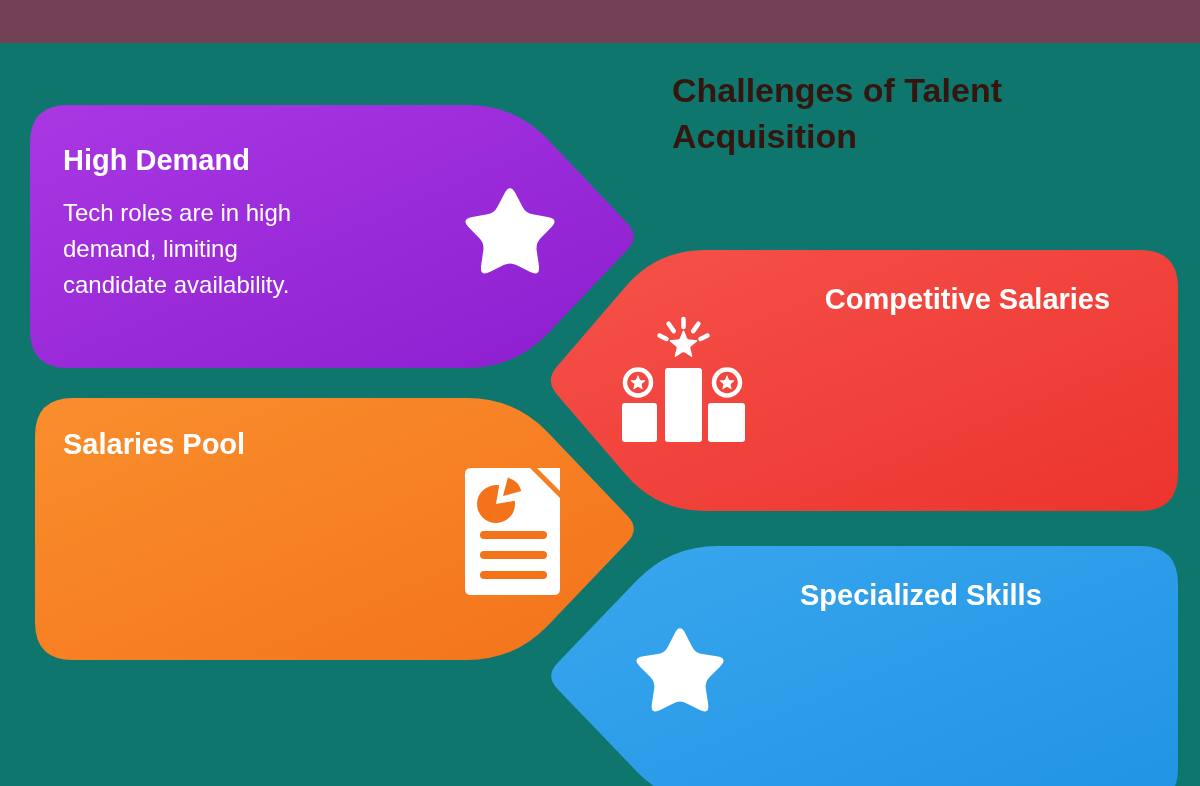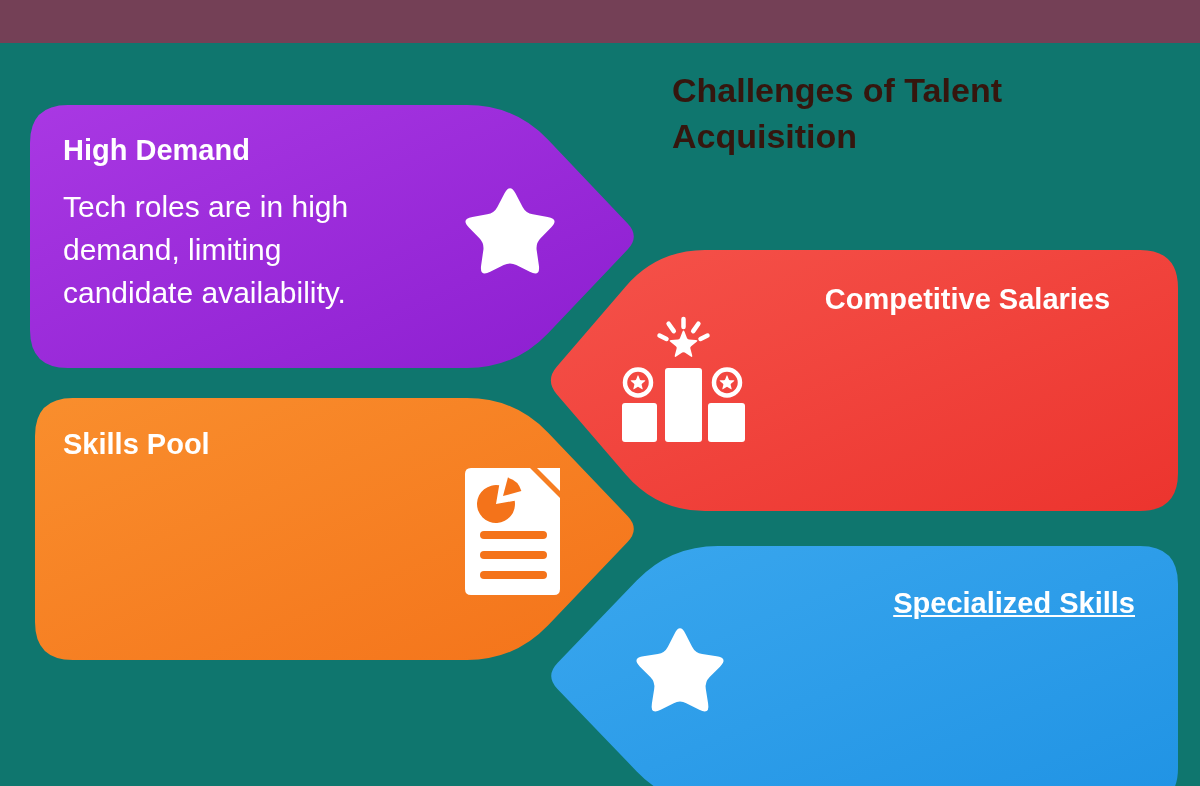--- a/index.html
+++ b/index.html
@@ -23,38 +23,38 @@
   .banner{position:absolute;}
   .banner svg.shape{position:absolute;left:0;top:0;display:block;}
   .banner .icon{position:absolute;display:block;}
   .banner .text{position:absolute;color:#ffffff;}
   .banner .text h3{
     margin:0 0 17px 0;
     font-size:29px;line-height:36px;font-weight:700;
   }
   .banner .text p{
     margin:0;
-    font-size:30px;line-height:43px;font-weight:400;
+    font-size:24px;line-height:36px;font-weight:400;
   }
   
   .b0{left:30px;top:62px;width:610px;height:263px;}
   .b0 .icon{left:420px;top:70px;}
-  .b0 .text{left:33px;top:27px;width:300px;text-align:left;}
+  .b0 .text{left:33px;top:37px;width:300px;text-align:left;}
   
   .b1{left:545px;top:207px;width:633px;height:288px;}
   .b1 .icon{left:75px;top:66px;}
   .b1 .text{left:250px;top:31px;width:345px;text-align:center;}
   
   .b2{left:35px;top:355px;width:605px;height:262px;}
   .b2 .icon{left:430px;top:70px;}
   .b2 .text{left:28px;top:28px;width:305px;text-align:left;}
   
   .b3{left:545px;top:503px;width:633px;height:260px;}
   .b3 .icon{left:75px;top:68px;}
-  .b3 .text{left:255px;top:39px;width:335px;text-align:right;text-decoration:underline;}
+  .b3 .text{left:255px;top:31px;width:335px;text-align:left;}
 </style>
 </head>
 <body style="background: rgb(116, 64, 86);">
 
 <div id="canvas" style="background: #0f766e; margin-top: 43px;">
 
   <div class="page-title" style="color: rgb(53, 22, 14);">Challenges of Talent Acquisition</div>
 
   <div class="banner b0">
     <svg class="shape" width="610" height="263" viewBox="0 0 610 263">
@@ -122,21 +122,21 @@
       <path d="M 72 0 L 95 0 L 95 23 Z" fill="#ffffff"></path>
       <path id="pie-main" d="M 31 36 L 34.2 17.3 A 19 19 0 1 0 49.7 32.7 Z" fill="#f4731a"></path>
       <path id="pie-slice" d="M 38 28 L 42.9 9.6 A 19 19 0 0 1 56.4 23.1 Z" fill="#f4731a"></path>
       <g id="doc-lines" stroke-width="8" stroke-linecap="round" stroke="#f4731a">
         <line x1="19" y1="67" x2="78" y2="67"></line>
         <line x1="19" y1="87" x2="78" y2="87"></line>
         <line x1="19" y1="107" x2="78" y2="107"></line>
       </g>
     </svg>
     <div class="text" style="color: rgb(255, 255, 255);">
-      <h3>Skills Pool</h3>
+      <h3>Salaries Pool</h3>
     </div>
   </div>
 
   <div class="banner b3">
     <svg class="shape" width="633" height="260" viewBox="0 0 633 260">
       <defs>
         <linearGradient id="grad-3" x1="0" y1="0" x2="1" y2="1">
           <stop offset="0" stop-color="#3aa7ee"></stop>
             <stop offset="1" stop-color="#2093e4"></stop>
         </linearGradient>

